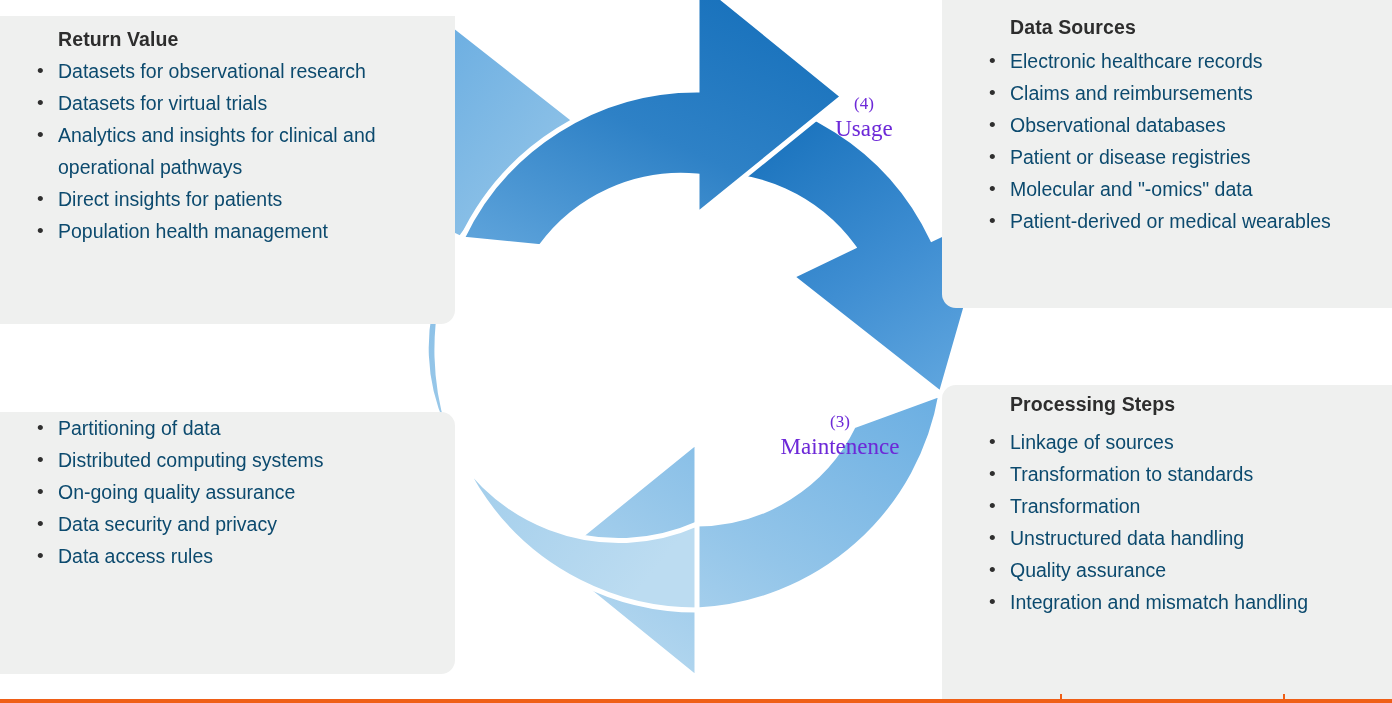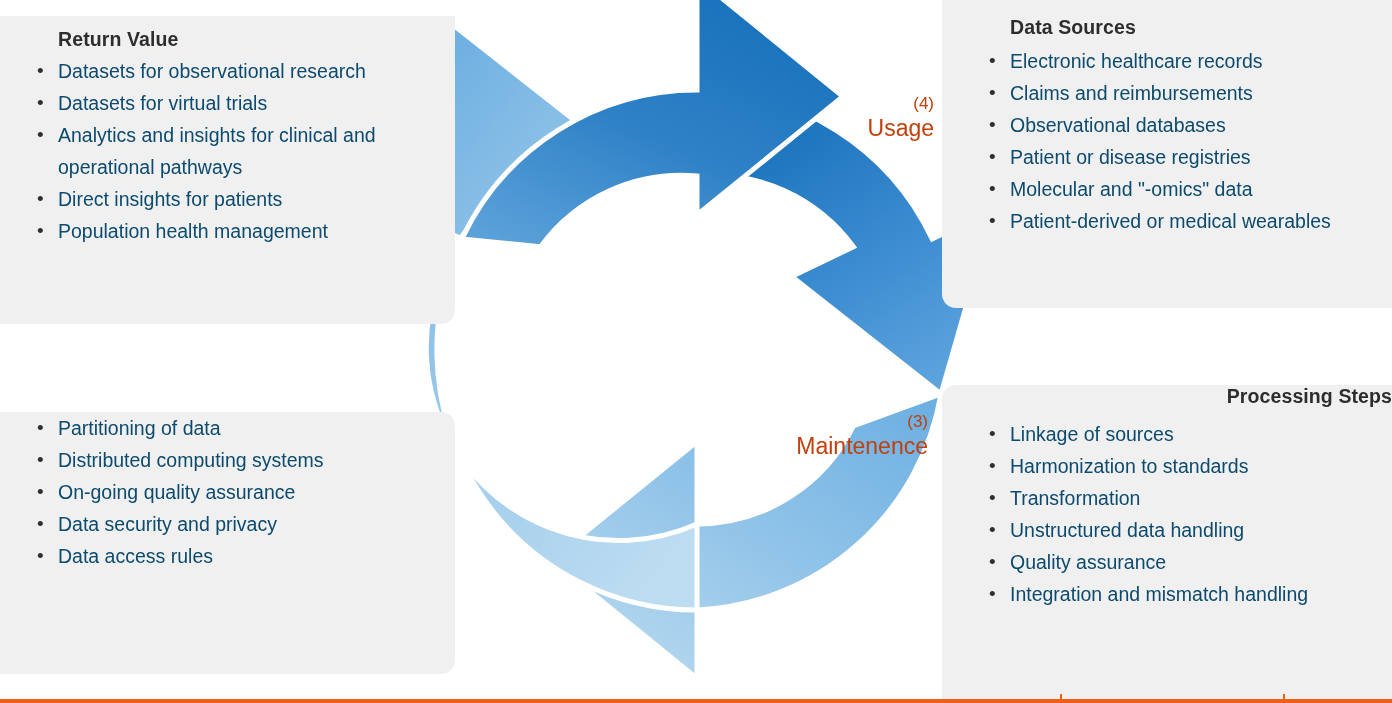--- a/index.html
+++ b/index.html
@@ -71,36 +71,36 @@
     border-top-right-radius:14px;
     border-bottom-right-radius:14px;
   }
   #panel-storage-platform .panel-title{ margin:26px 0 16px 58px; }
   #panel-storage-platform ul{ margin-left:14px; }
 
   #panel-processing-steps{
     left:942px; top:385px; width:450px; height:318px;
     border-top-left-radius:14px;
   }
-  #panel-processing-steps .panel-title{ margin:0 0 10px 68px;text-align:right; }
+  #panel-processing-steps .panel-title{ margin:8px 0 10px 68px; }
   #panel-processing-steps ul{ margin-left:24px; }
 
   
   #cycle{
     position:absolute;
     left:347px; top:-14px;
     width:700px; height:700px;
   }
   #cycle svg{display:block;}
 
   .seg-label{
     position:absolute;
-    text-align:right;
-    color:#c2410c;
-    font-family:Liberation Sans, sans-serif;
+    text-align:center;
+    color:#6d28d9;
+    font-family:Liberation Serif, serif;
     pointer-events:none;
     text-shadow:0 0 1px rgba(0,0,0,0.05);
   }
   .seg-num{ font-size:17px; line-height:22px; display:block; font-weight:400; }
   .seg-name{ font-size:23px; line-height:27px; display:block; font-weight:400; }
 
   #label-usage{ left:447px; top:107px; width:140px; }
   #label-acquisition{ left:821px; top:157px; width:166px; }
   #label-aggregation{ left:763px; top:450px; width:176px; }
   #label-maintenance{ left:405px; top:425px; width:176px; }
@@ -240,21 +240,21 @@
       <li>On-going quality assurance</li>
       <li>Data security and privacy</li>
       <li>Data access rules</li>
     </ul>
   </div>
 
   <div class="panel" id="panel-processing-steps">
     <div class="panel-title">Processing Steps</div>
     <ul>
       <li>Linkage of sources</li>
-      <li>Harmonization to standards</li>
+      <li>Transformation to standards</li>
       <li>Transformation</li>
       <li>Unstructured data handling</li>
       <li>Quality assurance</li>
       <li>Integration and mismatch handling</li>
     </ul>
   </div>
 
   <div id="bottom-rule"></div>
   <div id="rule-tick-a"></div>
   <div id="rule-tick-b"></div>

